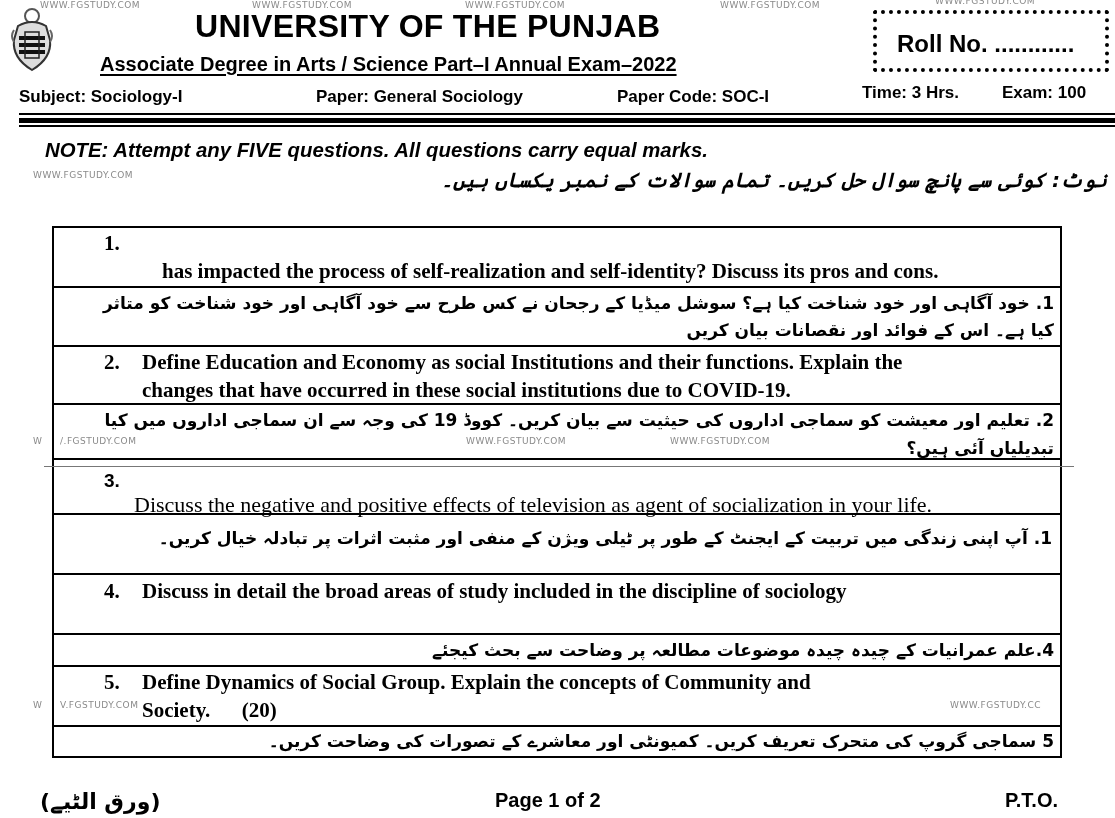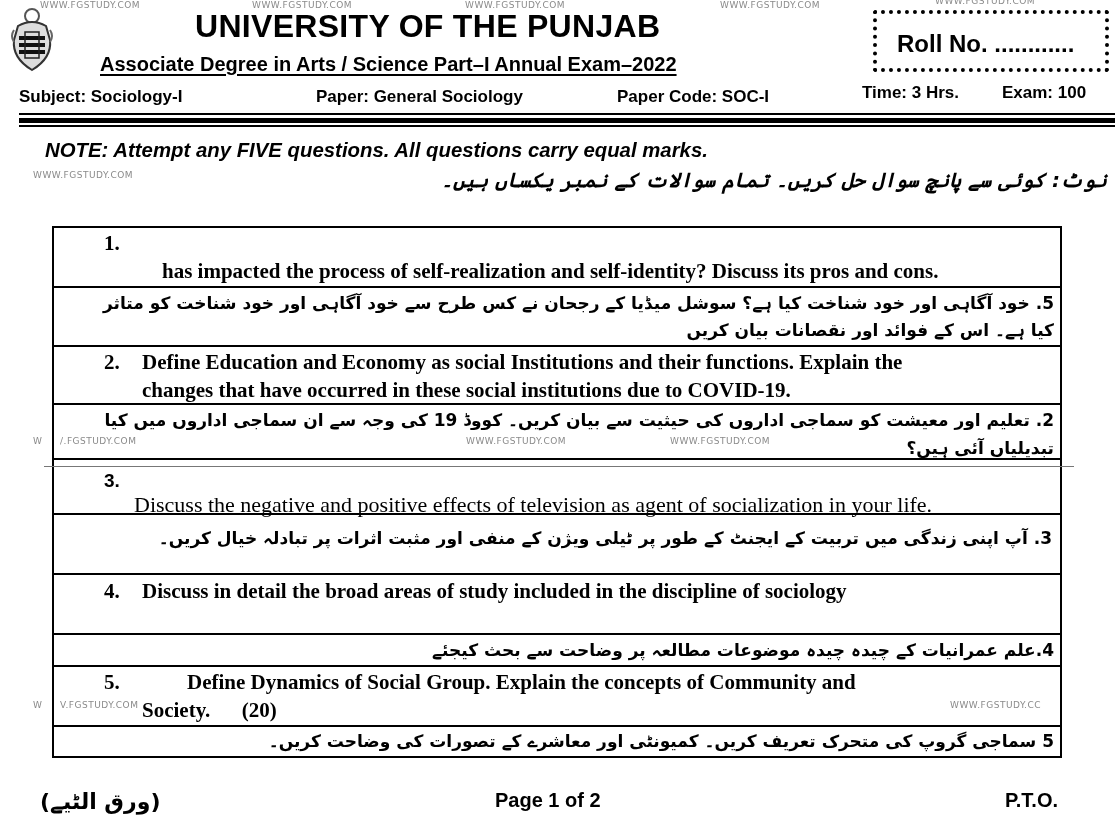--- a/index.html
+++ b/index.html
@@ -87,53 +87,53 @@
 <div class="note-en">NOTE: Attempt any FIVE questions. All questions carry equal marks.</div>
 <div class="note-ur">نوٹ: کوئی سے پانچ سوال حل کریں۔ تمام سوالات کے نمبر یکساں ہیں۔</div>
 
 <div class="qtable">
 
   <div class="qrow en" style="height:60px;">
     <span class="num" style="left:50px; top:1px;">1.</span>
     <span class="txt" style="left:88px; top:29px;margin-left:20px;">has impacted the process of self-realization and self-identity? Discuss its pros and cons.</span>
   </div>
   <div class="qrow ur" style="height:59px;">
-    <span class="txt" style="right:6px; top:2px;">5. خود آگاہی اور خود شناخت کیا ہے؟ سوشل میڈیا کے رجحان نے کس طرح سے خود آگاہی اور خود شناخت کو متاثر</span>
+    <span class="txt" style="right:6px; top:2px;">1. خود آگاہی اور خود شناخت کیا ہے؟ سوشل میڈیا کے رجحان نے کس طرح سے خود آگاہی اور خود شناخت کو متاثر</span>
     <span class="txt" style="right:6px; top:29px;">کیا ہے۔ اس کے فوائد اور نقصانات بیان کریں</span>
   </div>
 
   <div class="qrow en" style="height:58px;">
     <span class="num" style="left:50px; top:1px;">2.</span>
     <span class="txt" style="left:88px; top:1px;">Define Education and Economy as social Institutions and their functions. Explain the</span>
     <span class="txt" style="left:88px; top:29px;">changes that have occurred in these social institutions due to COVID-19.</span>
   </div>
   <div class="qrow ur" style="height:55px;">
     <span class="txt" style="right:6px; top:2px;">2. تعلیم اور معیشت کو سماجی اداروں کی حیثیت سے بیان کریں۔ کووڈ 19 کی وجہ سے ان سماجی اداروں میں کیا</span>
     <span class="txt" style="right:6px; top:30px;">تبدیلیاں آئی ہیں؟</span>
   </div>
 
   <div class="qrow en light" style="height:55px;">
     <span class="num" style="left:50px; top:6px; font-family:'Liberation Sans',sans-serif; font-weight:bold; font-size:19px;">3.</span>
     <span class="txt" style="left:80px; top:7px;margin-top:23px;">Discuss the negative and positive effects of television as agent of socialization in your life.</span>
   </div>
   <div class="qrow ur" style="height:60px;">
-    <span class="txt" style="right:8px; top:10px;">3.   آپ اپنی زندگی میں تربیت کے ایجنٹ کے طور پر ٹیلی ویژن کے منفی اور مثبت اثرات پر تبادلہ خیال کریں۔</span>
+    <span class="txt" style="right:8px; top:10px;">1.   آپ اپنی زندگی میں تربیت کے ایجنٹ کے طور پر ٹیلی ویژن کے منفی اور مثبت اثرات پر تبادلہ خیال کریں۔</span>
   </div>
 
   <div class="qrow en" style="height:60px;">
     <span class="num" style="left:50px; top:2px;">4.</span>
     <span class="txt" style="left:88px; top:2px;">Discuss in detail the broad areas of study included in the discipline of sociology</span>
   </div>
   <div class="qrow ur" style="height:32px;">
     <span class="txt" style="right:6px; top:2px;">4.علم عمرانیات کے چیدہ چیدہ موضوعات مطالعہ پر وضاحت سے بحث کیجئے</span>
   </div>
 
   <div class="qrow en" style="height:60px;">
     <span class="num" style="left:50px; top:1px;">5.</span>
-    <span class="txt" style="left:88px; top:1px;margin-left:45px;">Define Dynamics of Social Group. Explain the concepts of Community and</span>
+    <span class="txt" style="left:88px; top:1px;">Define Dynamics of Social Group. Explain the concepts of Community and</span>
     <span class="txt" style="left:88px; top:29px; white-space:pre;">Society.      (20)</span>
   </div>
   <div class="qrow ur" style="height:31px;">
     <span class="txt" style="right:6px; top:1px;">5 سماجی گروپ کی متحرک تعریف کریں۔ کمیونٹی اور معاشرے کے تصورات کی وضاحت کریں۔</span>
   </div>
   <div class="qtable-bottom"></div>
 </div>
 
 <div class="gray-line"></div>
 

